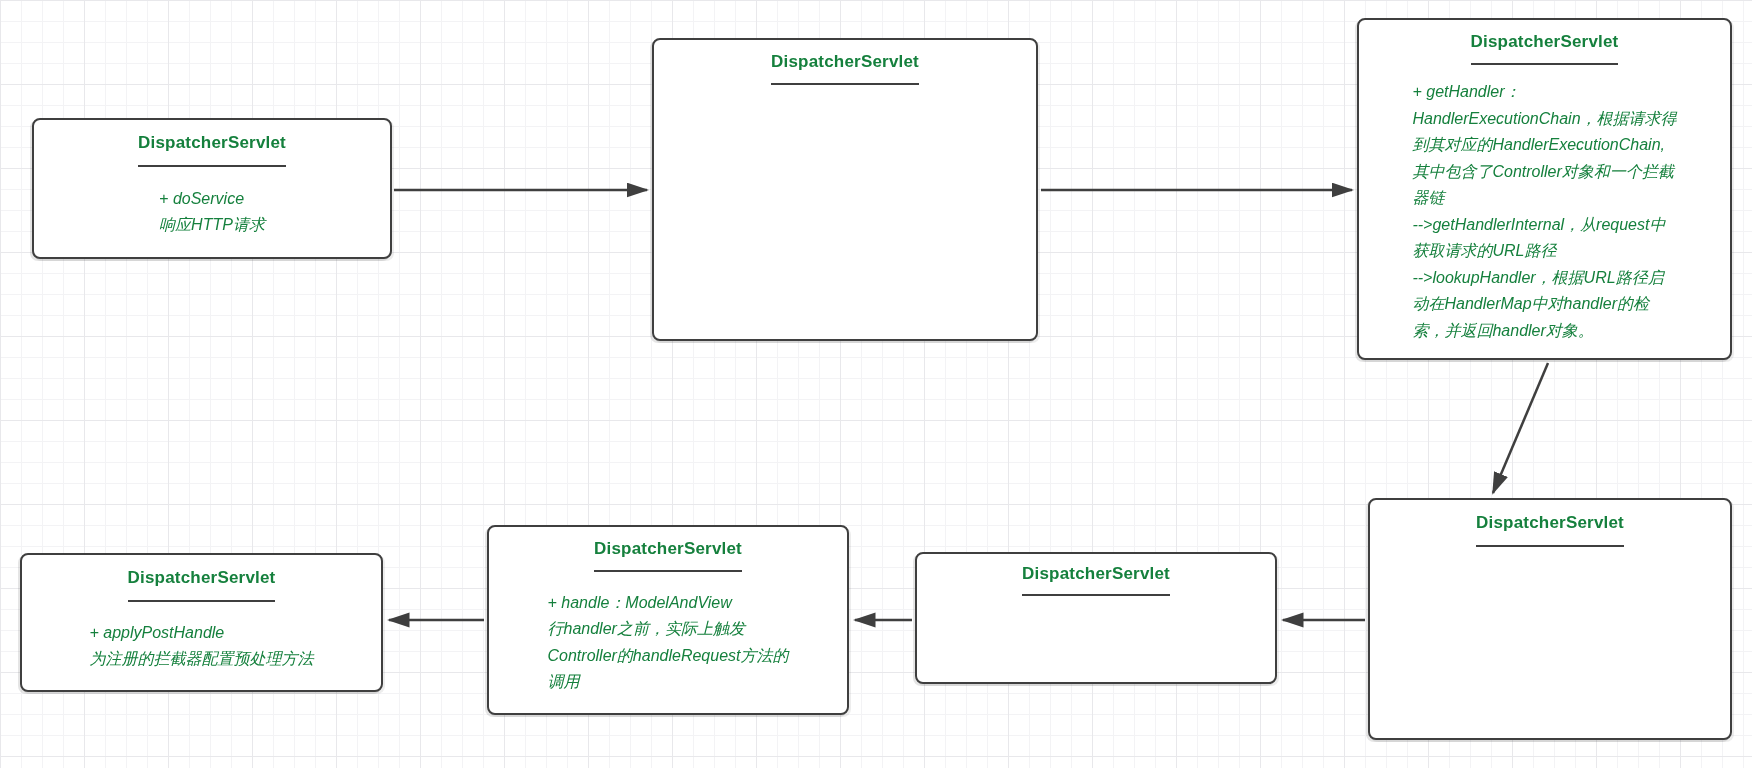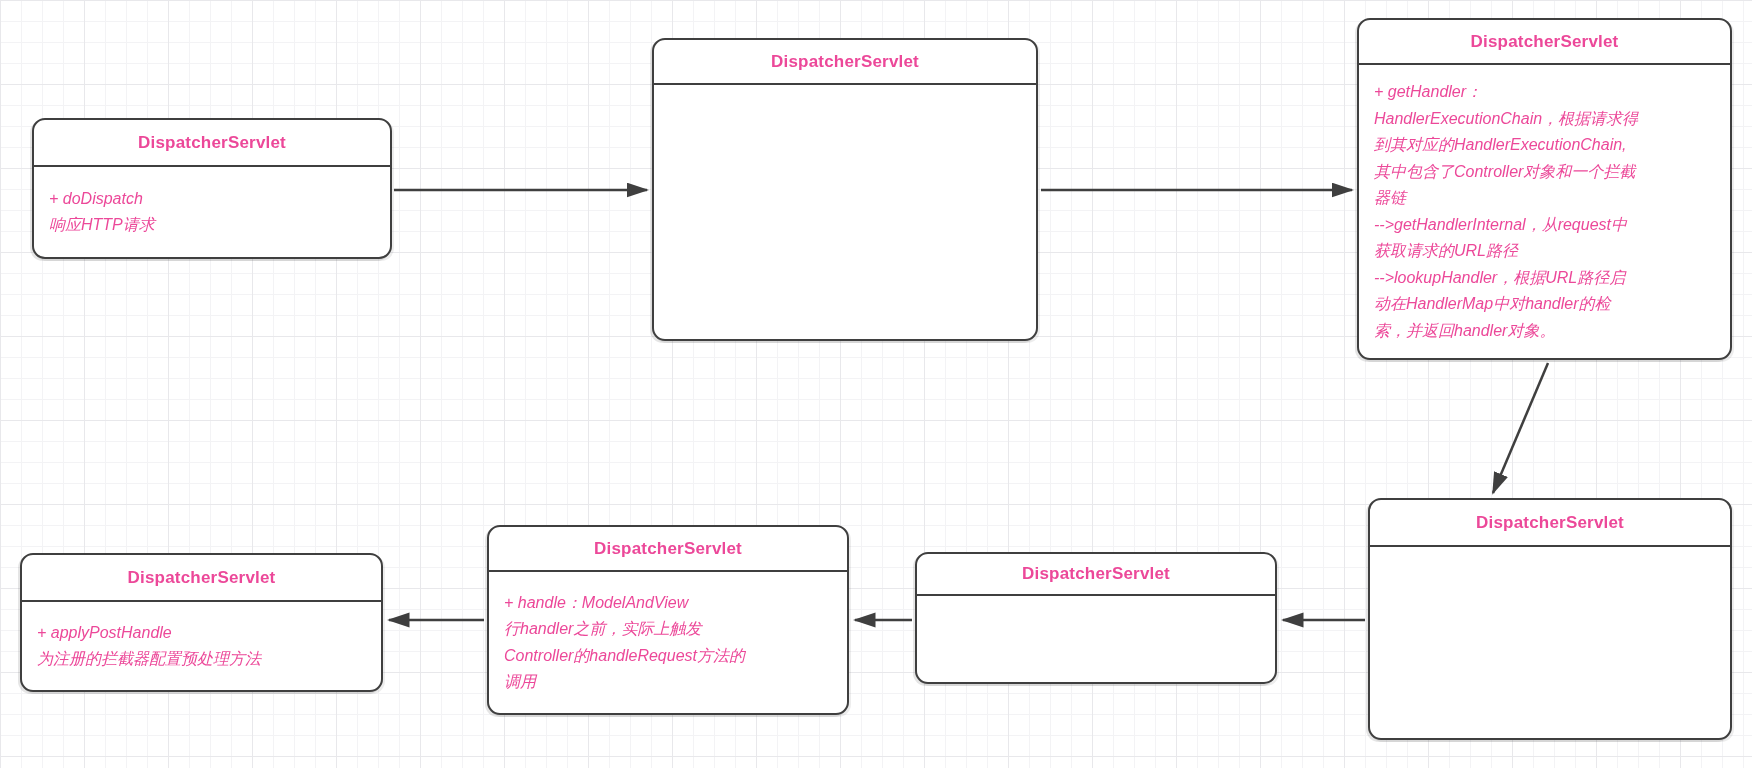--- a/index.html
+++ b/index.html
@@ -37,24 +37,25 @@
   }
   .edges marker path {
     fill: #3f3f3f;
   }
   .node {
     position: absolute;
     display: flex;
     flex-direction: column;
     background: #ffffff;
     border: 2.5px solid #3f3f3f;
-    border-radius: 13px;
+    border-radius: 8px;
     box-sizing: border-box;
     box-shadow: -2px 2px 0 rgba(110,110,110,0.18), 2px 2px 0 rgba(110,110,110,0.12);
-    color: #ec4899;
+    color: #15803d;
+    align-items: center;
   }
   .node-title {
     flex: 0 0 auto;
     height: 43px;
     display: flex;
     align-items: center;
     justify-content: center;
     border-bottom: 2.5px solid #3f3f3f;
     font-size: 17px;
     font-weight: bold;
@@ -87,21 +88,21 @@
     <line x1="394" y1="190" x2="647" y2="190" marker-end="url(#ah)"></line>
     <line x1="1041" y1="190" x2="1352" y2="190" marker-end="url(#ah)"></line>
     <line x1="1548" y1="363" x2="1493" y2="493" transform="rotate(0)" marker-end="url(#ah)" style="transform:none"></line>
     <line x1="1365" y1="620" x2="1283" y2="620" marker-end="url(#ah)"></line>
     <line x1="912" y1="620" x2="855" y2="620" marker-end="url(#ah)"></line>
     <line x1="484" y1="620" x2="389" y2="620" marker-end="url(#ah)"></line>
   </svg>
 
   <div class="node" style="left:32px; top:118px; width:360px; height:141px;">
     <div class="node-title" style="height:45px;">DispatcherServlet</div>
-    <div class="node-body">+ doDispatch
+    <div class="node-body">+ doService
 响应HTTP请求</div>
   </div>
 
   <div class="node" style="left:652px; top:38px; width:386px; height:303px;">
     <div class="node-title">DispatcherServlet</div>
   </div>
 
   <div class="node" style="left:1357px; top:18px; width:375px; height:342px;">
     <div class="node-title">DispatcherServlet</div>
     <div class="node-body">+ getHandler：

